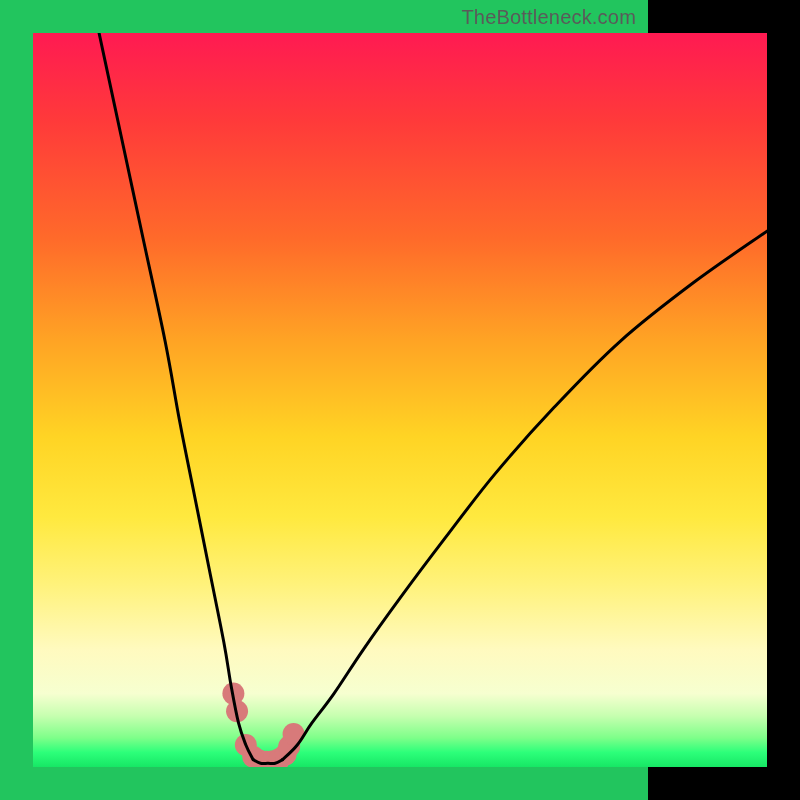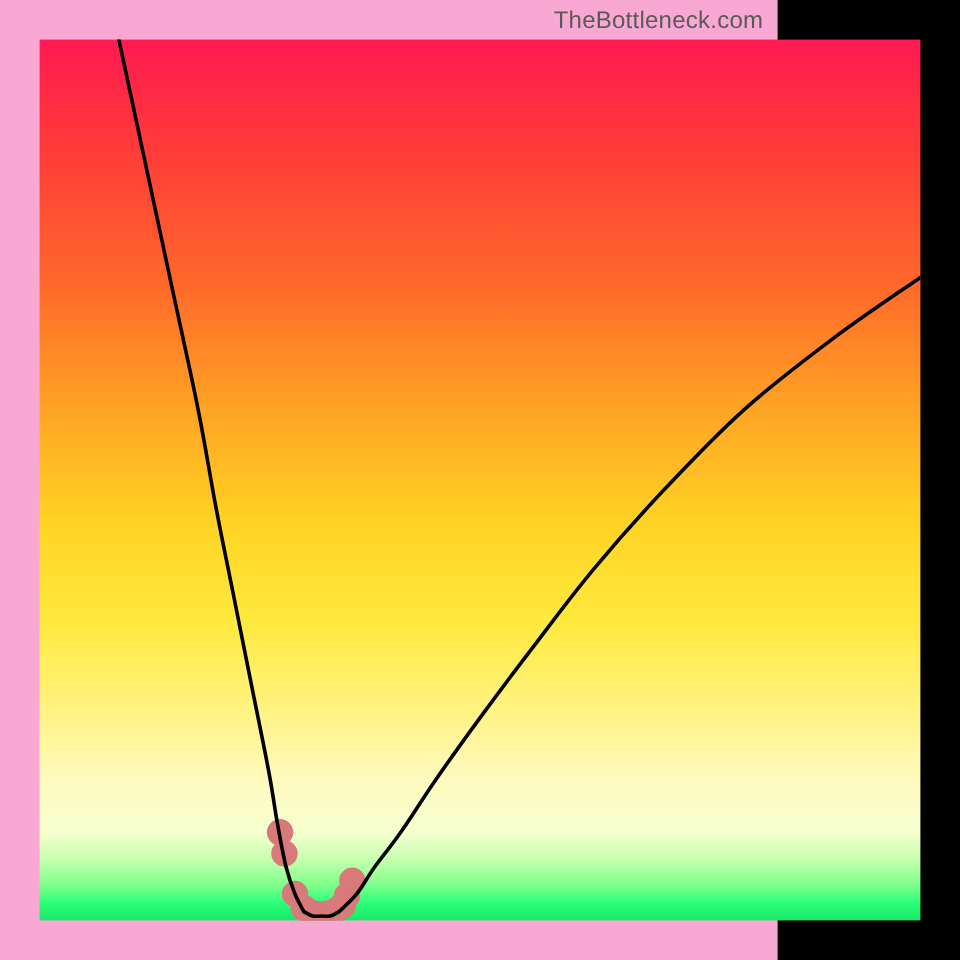--- a/index.html
+++ b/index.html
@@ -10,21 +10,21 @@
     background: #000;
     overflow: hidden;
     font-family: Arial, Helvetica, sans-serif;
   }
   .frame {
     position: absolute;
     left: 0;
     top: 0;
     width: 648px;
     height: 800px;
-    background: #f9a8d4;
+    background: #22c55e;
   }
   .plot {
     position: absolute;
     left: 33px;
     top: 33px;
     width: 734px;
     height: 734px;
     
     background: linear-gradient(to bottom,
       #ff1a52 0%,

